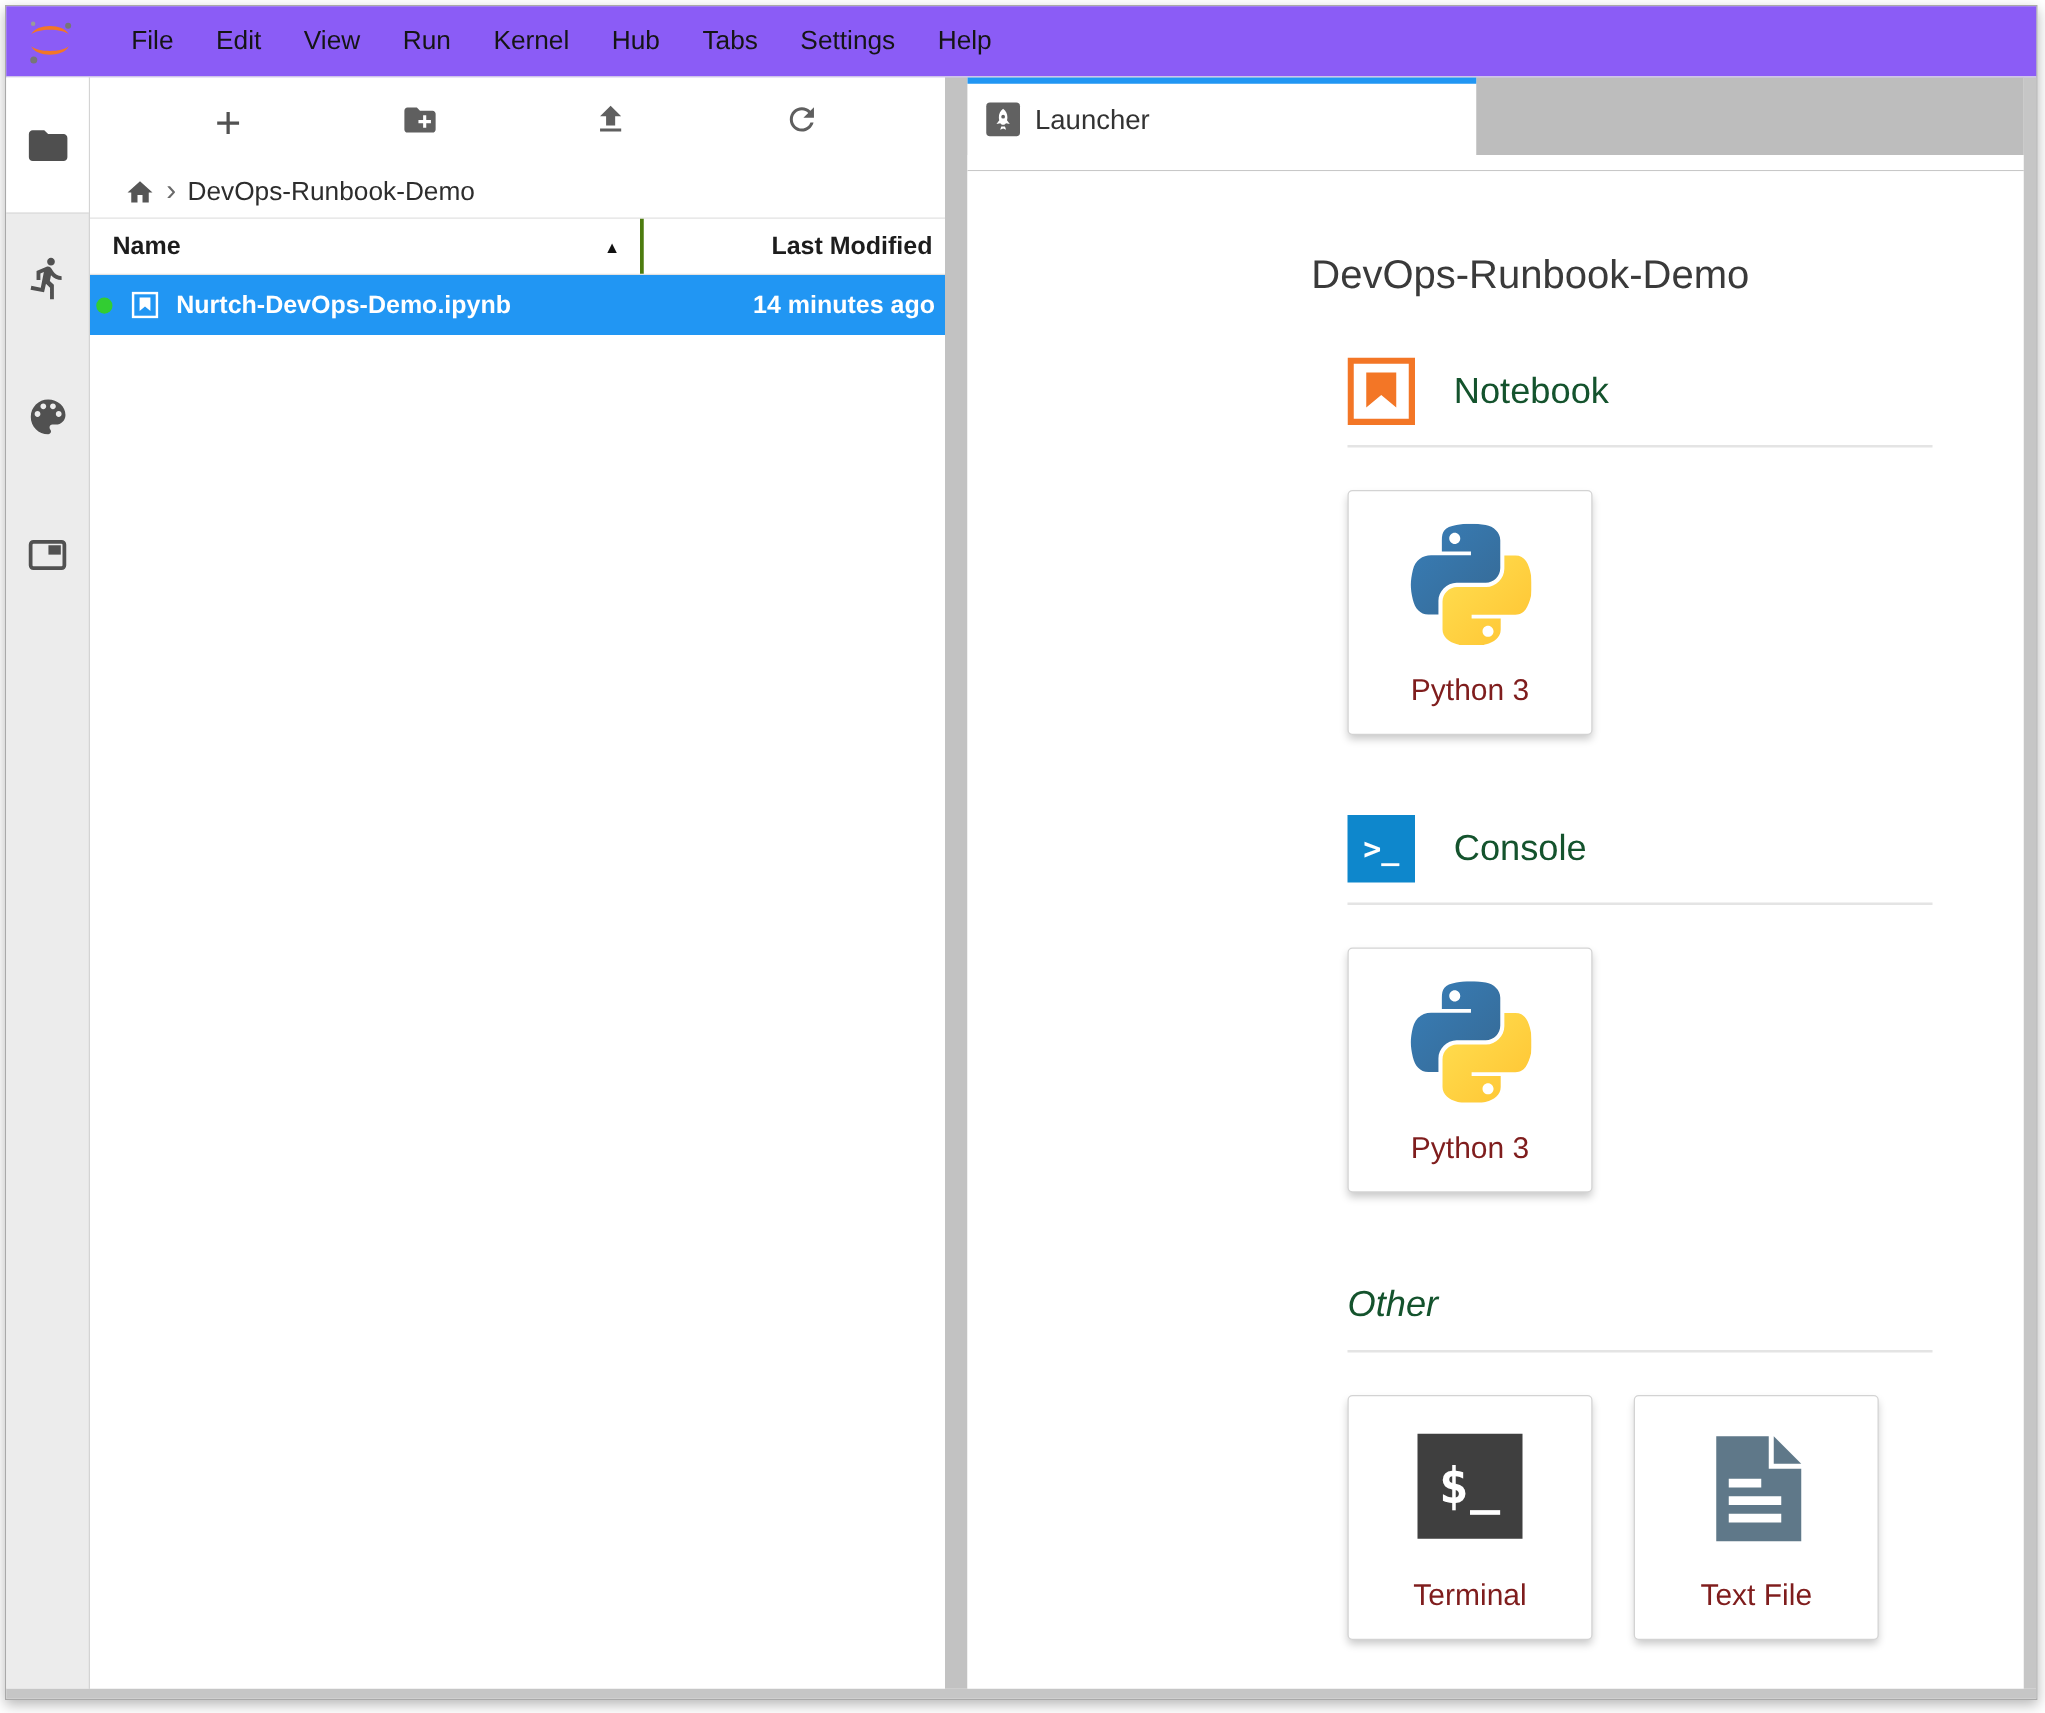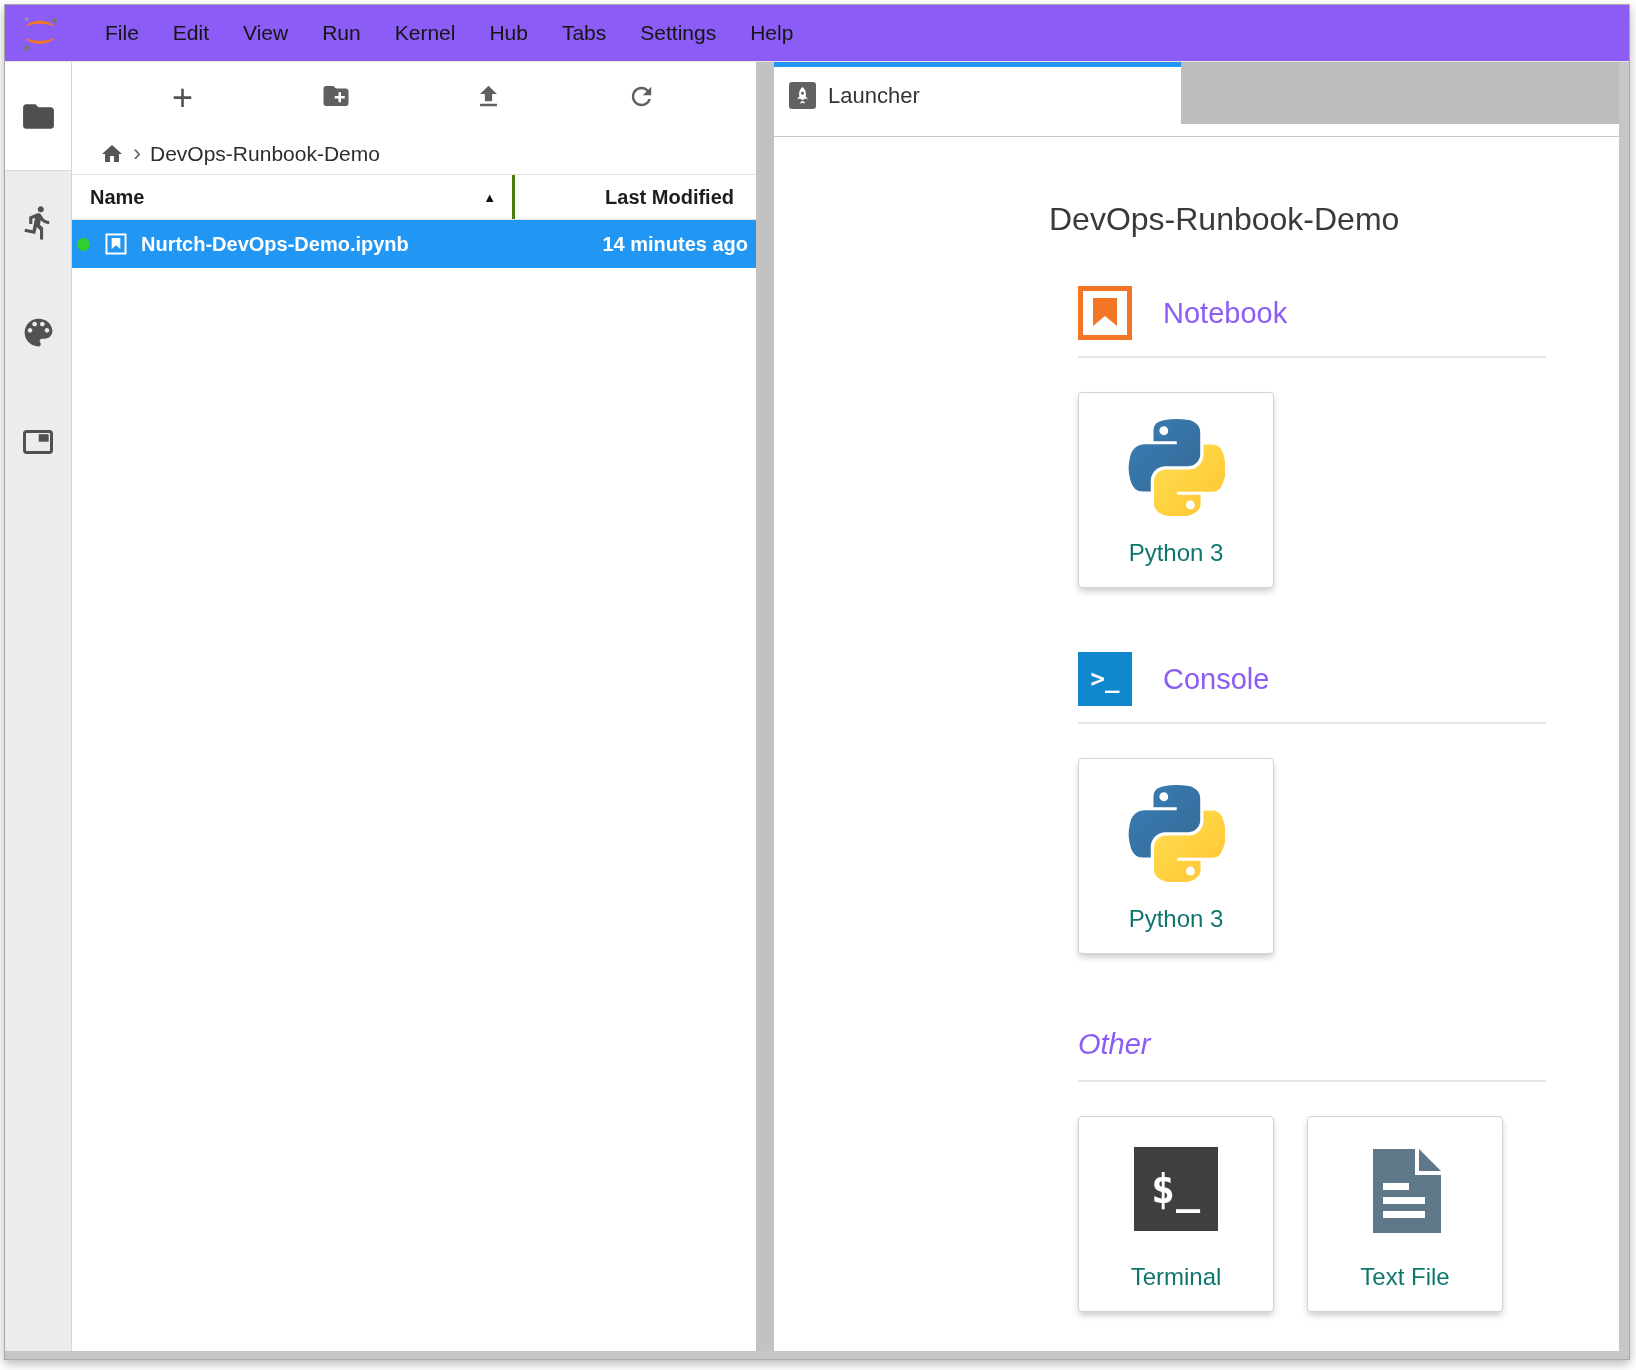--- a/index.html
+++ b/index.html
@@ -34,21 +34,21 @@
   .fb-btn { width:153px; display:flex; justify-content:center; align-items:center; color:#5f5f5f; cursor:pointer; }
   .fb-plus { font-size:36px; font-weight:300; color:#525252; line-height:1; }
   .fb-breadcrumb { height:40px; display:flex; align-items:center; padding-left:28px; font-size:21px; color:#2d2d2d; }
   .fb-breadcrumb .sep { color:#6a6a6a; font-size:24px; margin:0 9px 3px 9px; }
   .fb-header { height:46px; display:flex; align-items:stretch; border-top:1px solid #e2e2e2;
                border-bottom:1px solid #e2e2e2; font-weight:bold; font-size:20px; color:#1d1d1d; }
   .col-name { width:443px; display:flex; align-items:center; padding-left:18px;
               border-right:3px solid #4d7c0f; cursor:pointer; }
   .sort-arrow { margin-left:auto; margin-right:16px; font-size:13px; color:#111; }
   .col-mod { flex:1; display:flex; align-items:center; justify-content:flex-end;
-             padding-right:22px; cursor:pointer; }
+             padding-right:10px; cursor:pointer; }
   .fb-row { height:48px; display:flex; align-items:center; background:#2196f3; color:#fff;
             font-size:20px; font-weight:600; cursor:pointer; }
   .run-dot { width:13px; height:13px; border-radius:50%; background:#32cd32; margin-left:5px; flex:0 0 auto; }
   .nb-ic { margin-left:13px; display:flex; }
   .fb-row .fname { margin-left:12px; }
   .fb-row .fmod { margin-left:auto; padding-right:8px; }
 
   
   .splitter { width:18px; flex:0 0 auto; background:#c2c2c2; cursor:col-resize; }
 
@@ -68,33 +68,33 @@
   .section { width:468px; margin-left:29px; }
   .section.s-notebook { margin-top:49px; }
   .section.s-console  { margin-top:64px; }
   .section.s-other    { margin-top:70px; }
   .section-head { display:flex; align-items:center; height:54px; }
   .section.s-other .section-head { height:40px;font-style:italic; }
   .section-icon { width:54px; height:54px; margin-right:31px; flex:0 0 auto; }
   .console-box { width:54px; height:54px; background:#0e87cc; margin-right:31px; flex:0 0 auto;
                  display:flex; align-items:center; justify-content:center;
                  color:#fff; font-family:"DejaVu Sans Mono", monospace; font-weight:bold; font-size:24px; }
-  .section-label { font-size:29px; color:#8b5cf6; }
+  .section-label { font-size:29px; color:#14532d; }
   .section-divider { border-bottom:2px solid #e4e4e4; margin-top:16px; }
   .cards { display:flex; gap:33px; margin-top:34px; }
   .card { width:196px; height:196px; background:#fff; border:1px solid #d3d3d3; border-radius:4px;
           box-shadow:0 4px 7px -1px rgba(0,0,0,.22); display:flex; flex-direction:column;
           align-items:center; cursor:pointer; }
   .py-logo { width:97px; height:97px; margin-top:26px; }
   .terminal-box { width:84px; height:84px; background:#3f3f3f; margin-top:30px;
                   display:flex; align-items:center; justify-content:center;
                   color:#fff; font-family:"DejaVu Sans Mono", monospace; font-weight:bold;
                   font-size:40px; letter-spacing:1px; }
   .tf-icon { margin-top:30px; display:flex; }
-  .card-label { margin-top:auto; margin-bottom:20px; font-size:24px; color:#0f766e; }
+  .card-label { margin-top:auto; margin-bottom:20px; font-size:24px; color:#7f1d1d; }
 
   .right-edge { width:10px; flex:0 0 auto; background:#c6c6c6; }
 </style>
 </head>
 <body>
 
 <svg width="0" height="0" style="position:absolute" aria-hidden="true">
   <defs>
     <linearGradient id="pyb" x1="0" y1="0" x2="1" y2="1">
       <stop offset="0" stop-color="#387eb8"></stop>

